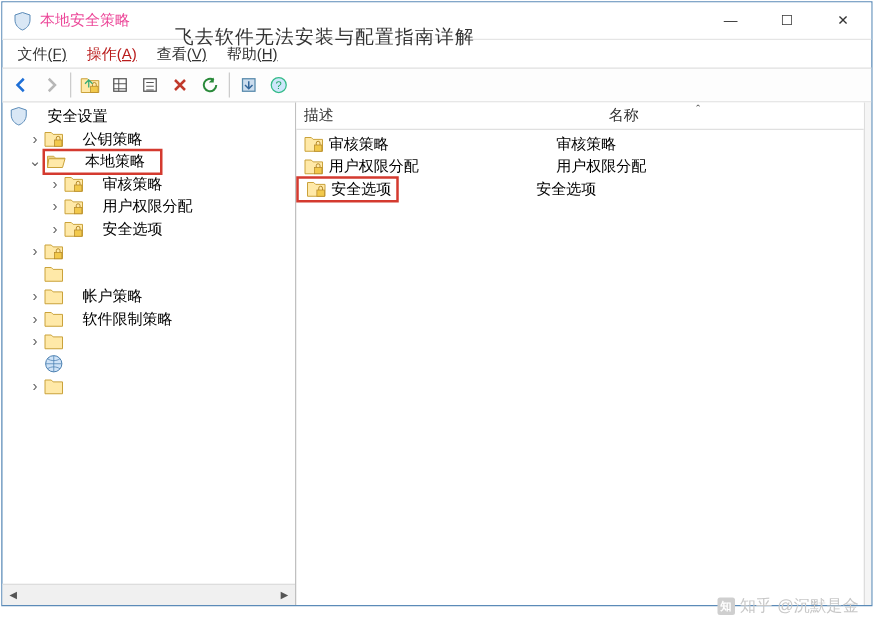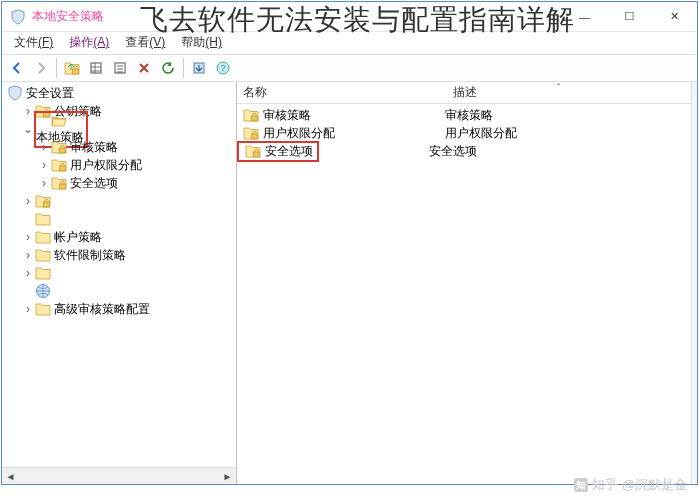--- a/index.html
+++ b/index.html
@@ -1,38 +1,38 @@
 <!DOCTYPE html>
 <html><head>
 <meta charset="utf-8">
 <style>
   * { box-sizing: border-box; margin: 0; padding: 0; }
   body { font-family: "Microsoft YaHei", "Segoe UI", Tahoma, sans-serif; font-size: 12px; background: #fff; width: 699px; height: 500px; overflow: hidden; position: relative; }
   .window { border: 1px solid #5b8bb8; width: 697px; height: 484px; margin: 1px 1px 0 1px; background: #fff; display: flex; flex-direction: column; }
   .titlebar { height: 30px; background: #fff; display: flex; align-items: center; padding: 0 0 0 8px; border-bottom: 1px solid #e5e5e5; }
   .titlebar .icon { width: 16px; height: 16px; margin-right: 6px; }
   .titlebar .title { font-size: 12px; color: #ec4899; flex: 0 0 auto; }
-  .titlebar .overlay-title { position: absolute; top: 1px; left: 140px; font-size: 28px; color: #333; font-weight: 400; letter-spacing: 1px; }
+  .titlebar .overlay-title { position: absolute; top: 20px; left: 140px; font-size: 15px; color: #333; font-weight: 400; letter-spacing: 1px; }
   .winbtns { margin-left: auto; display: flex; }
   .winbtn { width: 45px; height: 29px; display: flex; align-items: center; justify-content: center; color: #333; font-size: 11px; }
-  .menubar { height: 22px; display: flex; padding: 0 4px; font-size: 12px; }
+  .menubar { height: 22px; display: flex; align-items: center; padding: 0 4px; font-size: 12px; }
   .menuitem { padding: 2px 8px; color: #333; }
   .menuitem .hotkey { text-decoration: underline; }
-  .menuitem.disabled { color: #701a75; }
+  .menuitem.disabled { color: #b91c1c; }
   .toolbar { height: 28px; border-top: 1px solid #e0e0e0; border-bottom: 1px solid #e0e0e0; display: flex; align-items: center; padding: 0 4px; gap: 2px; background: #fdfdfd; }
   .tbtn { width: 22px; height: 22px; display: flex; align-items: center; justify-content: center; border: 1px solid transparent; }
   .tdiv { width: 1px; height: 20px; background: #ccc; margin: 0 2px; }
   .content { flex: 1; display: flex; min-height: 0; }
   .left { width: 235px; border-right: 1px solid #c0c0c0; display: flex; flex-direction: column; }
   .tree { flex: 1; overflow: auto; padding: 2px 0; }
   .tree-row { display: flex; align-items: center; height: 18px; padding: 1px 0; white-space: nowrap; }
   .tree-row .twisty { width: 12px; text-align: center; color: #666; font-size: 12px; line-height: 12px; }
   .tree-row .ticon { width: 16px; height: 16px; margin: 0 3px 0 1px; flex-shrink: 0; }
-  .tree-row .tlabel { font-size: 12px; color: #000; }
-  .red-box { border: 2px solid #d43a2f; padding: 0 2px 0 0; display: inline-flex; align-items: center; flex-direction: column; }
+  .tree-row .tlabel { font-size: 12px; color: #000; margin-left: 12px; }
+  .red-box { border: 2px solid #d43a2f; padding: 0 12px 0 0; display: inline-flex; align-items: center; }
   .indent-0 { padding-left: 4px; }
   .indent-1 { padding-left: 20px; }
   .indent-2 { padding-left: 36px; }
   .hscroll { height: 17px; background: #f0f0f0; border-top: 1px solid #ddd; display: flex; align-items: center; }
   .hscroll .arrow { width: 17px; height: 16px; display: flex; align-items: center; justify-content: center; color: #555; font-size: 10px; }
   .hscroll .track { flex: 1; height: 16px; }
   .right { flex: 1; display: flex; flex-direction: column; position: relative; }
   .cols { height: 22px; border-bottom: 1px solid #e0e0e0; display: flex; align-items: stretch; background: #fff; }
   .col { display: flex; align-items: center; padding: 0 6px; font-size: 12px; color: #333; border-right: 1px solid transparent; }
   .col-name { width: 210px; }
@@ -270,34 +270,33 @@
               </svg>
             </span>
         </div>
         <div class="tree-row indent-1">
           <span class="twisty">›</span>
           <span class="ticon">
               <svg width="16" height="16">
                 <use href="#folder-closed"></use>
               </svg>
             </span>
-          <span class="tlabel">高级审核策略配置</span>
         </div>
       </div>
       <div class="hscroll">
         <div class="arrow">◄</div>
         <div class="track"></div>
         <div class="arrow">►</div>
       </div>
     </div>
 
     <div class="right">
       <div class="cols">
+        <div class="col col-desc">描述</div>
         <div class="col col-name">名称</div>
-        <div class="col col-desc">描述</div>
         <span class="sort-ind">ˆ</span>
       </div>
       <div class="list">
         <div class="list-row">
           <span class="licon">
               <svg width="16" height="16">
                 <use href="#folder-lock"></use>
               </svg>
             </span>
           <span class="lname">审核策略</span>

